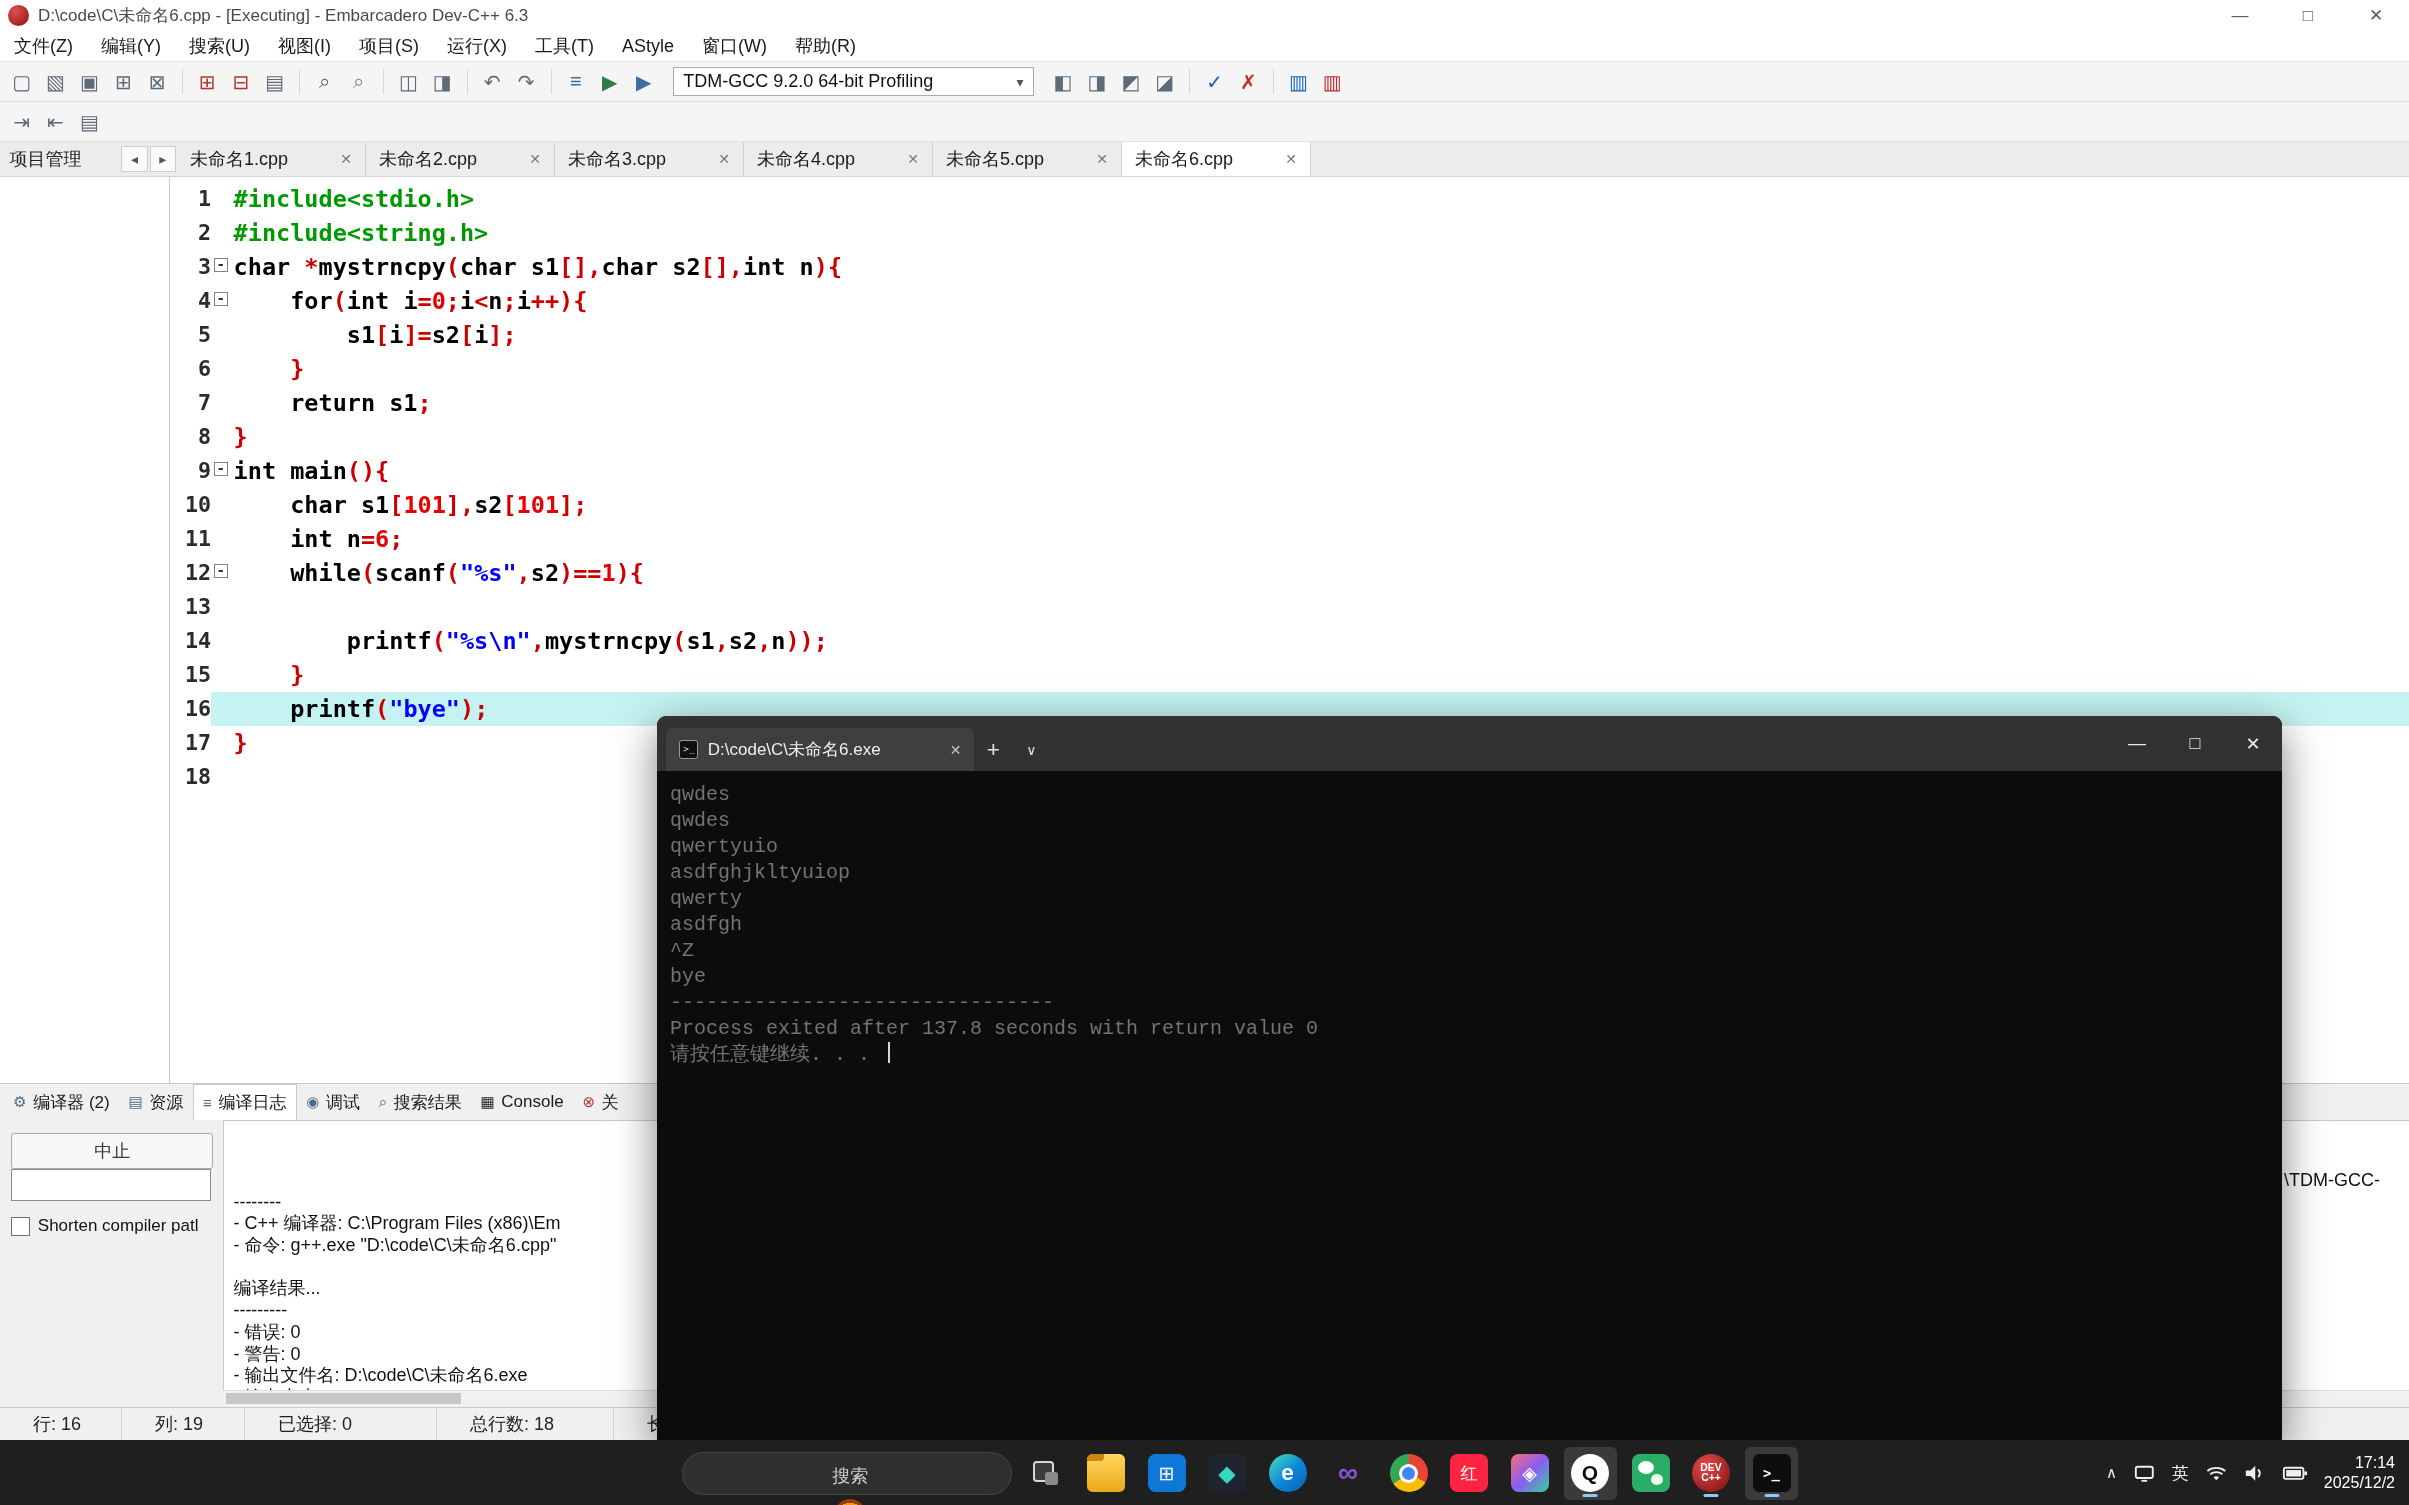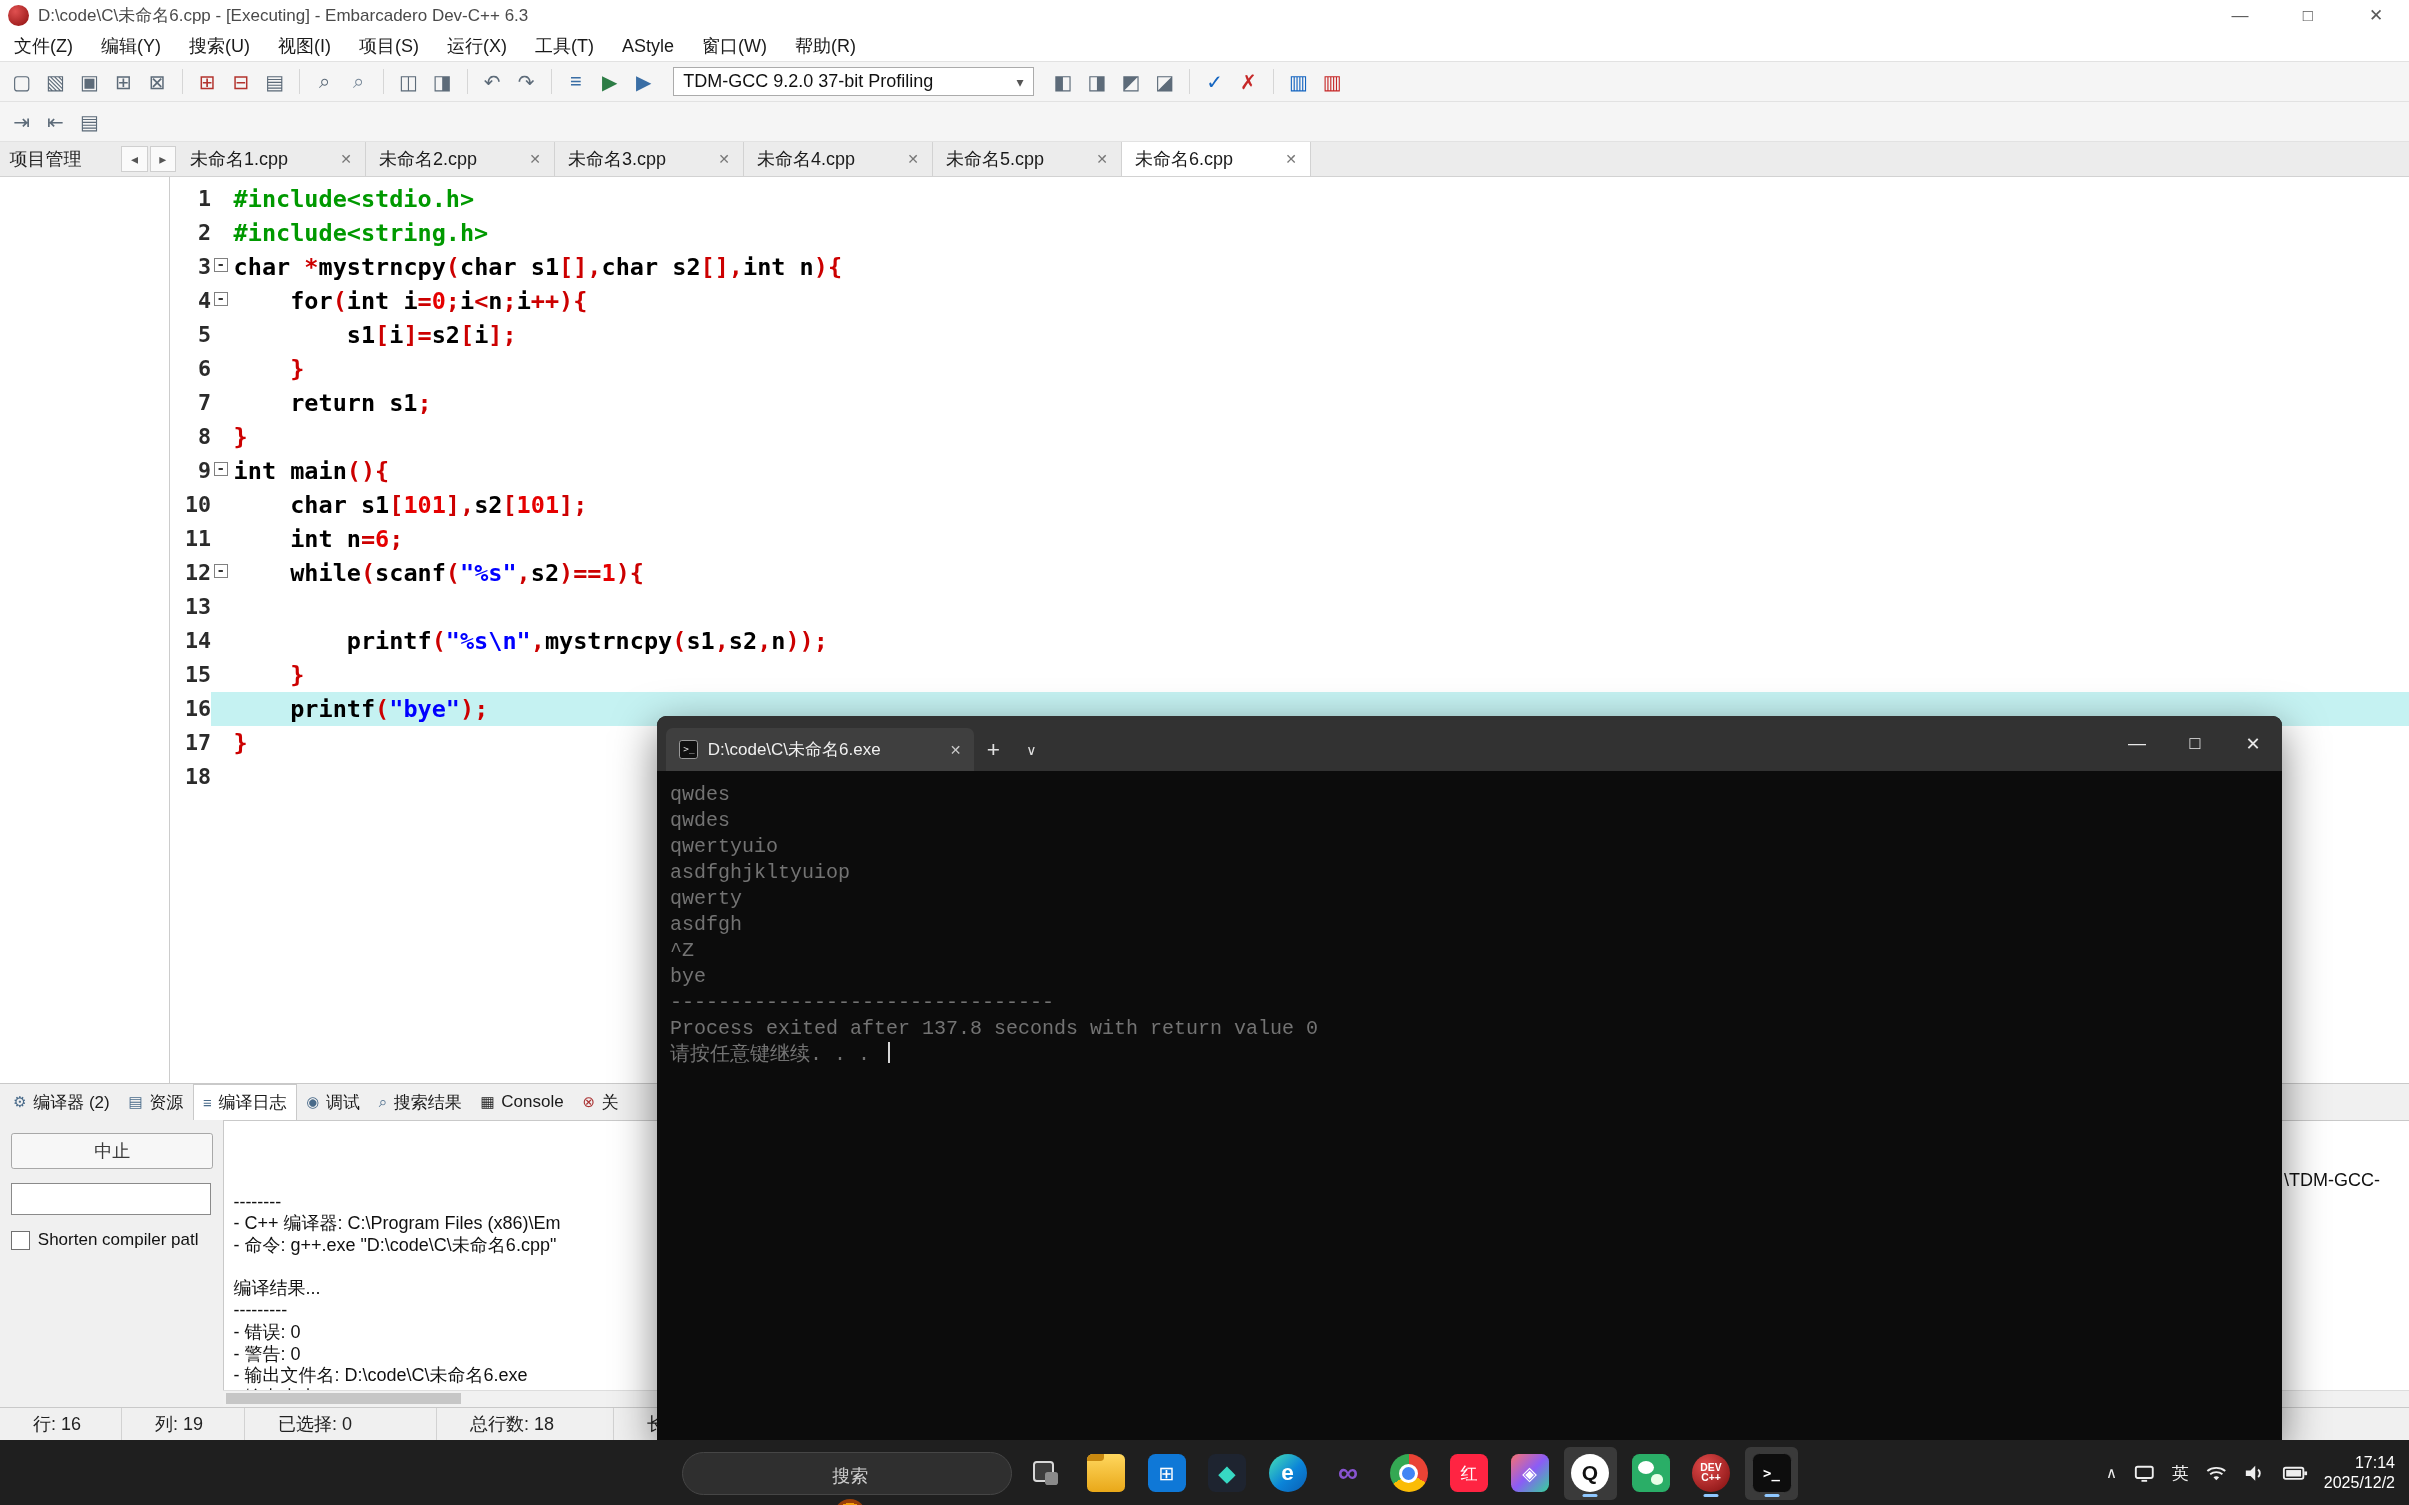--- a/index.html
+++ b/index.html
@@ -59,21 +59,21 @@
   
   .bottom{position:absolute;left:0;top:1083px;width:2410px;height:324px;background:#f0f0f0;
           border-top:0.9px solid #c9c9c9;box-sizing:border-box;}
   .bp-tabs{height:36px;display:flex;align-items:stretch;padding-left:3.8px;}
   .bp-tab{display:flex;align-items:center;gap:6.6px;padding:0 9.4px;font-size:17px;color:#1a1a1a;white-space:nowrap;}
   .bp-tab.active{background:#fff;border:0.9px solid #c9c9c9;border-bottom:none;}
   .bp-tab .ic{font-size:15px;color:#4a6b8a;}
   .bp-body{position:absolute;top:36px;left:0;right:0;bottom:0;display:flex;}
   .bp-left{width:223px;flex:none;padding:13px 11.3px;box-sizing:border-box;}
   .abort-btn{width:200px;height:34px;background:#f7f7f7;border:0.9px solid #a8a8a8;border-radius:2.8px;
-             font-size:18px;color:#3a3a3a;display:flex;align-items:center;justify-content:center;margin-bottom:14px;}
+             font-size:18px;color:#3a3a3a;display:flex;align-items:center;justify-content:center;}
   .bp-input{width:200px;height:32px;background:#fff;border:0.9px solid #8a8a8a;box-sizing:border-box;margin-bottom:15px;display:block;}
   .bp-check{display:flex;align-items:center;gap:7.5px;font-size:17px;color:#111;white-space:nowrap;overflow:hidden;}
   .bp-check .box{width:19px;height:19px;border:0.9px solid #707070;background:#fff;flex:none;box-sizing:border-box;}
   .log{flex:1;background:#fff;border:0.9px solid #c9c9c9;position:relative;font-size:18px;color:#111;
        padding:5.6px 9.4px;line-height:21.7px;white-space:pre;overflow:hidden;}
   .log-line{height:21.7px;}
   .log-frag{position:absolute;left:2060px;top:49px;}
   .log-hscroll{position:absolute;left:223px;right:0;bottom:0;height:16px;background:#f1f1f1;border-top:0.9px solid #ddd;}
   .log-hthumb{position:absolute;left:2.8px;top:1.9px;width:235px;height:11.3px;background:#c6c6c6;}
 
@@ -235,21 +235,21 @@
       <button class="tb-btn">
         <span style="color: rgb(58, 110, 165);">≡</span>
       </button>
       <button class="tb-btn">
         <span style="color: rgb(45, 125, 70);">▶</span>
       </button>
       <button class="tb-btn">
         <span style="color: rgb(58, 110, 165);">▶</span>
       </button>
       <div class="compiler-select">
-        <span>TDM-GCC 9.2.0 37-bit Profiling</span>
+        <span>TDM-GCC 9.2.0 64-bit Profiling</span>
         <span class="dd-arrow">▾</span>
       </div>
       <button class="tb-btn">
         <span>◧</span>
       </button>
       <button class="tb-btn">
         <span>◨</span>
       </button>
       <button class="tb-btn">
         <span>◩</span>

